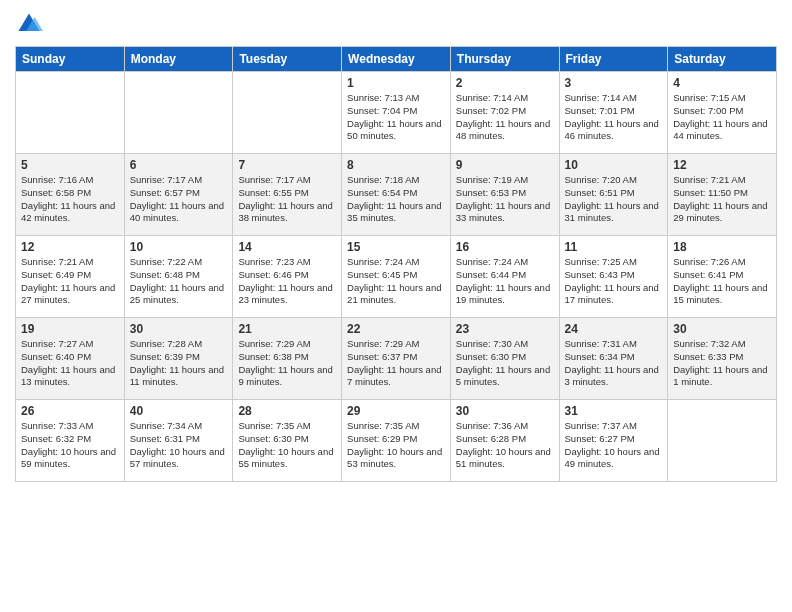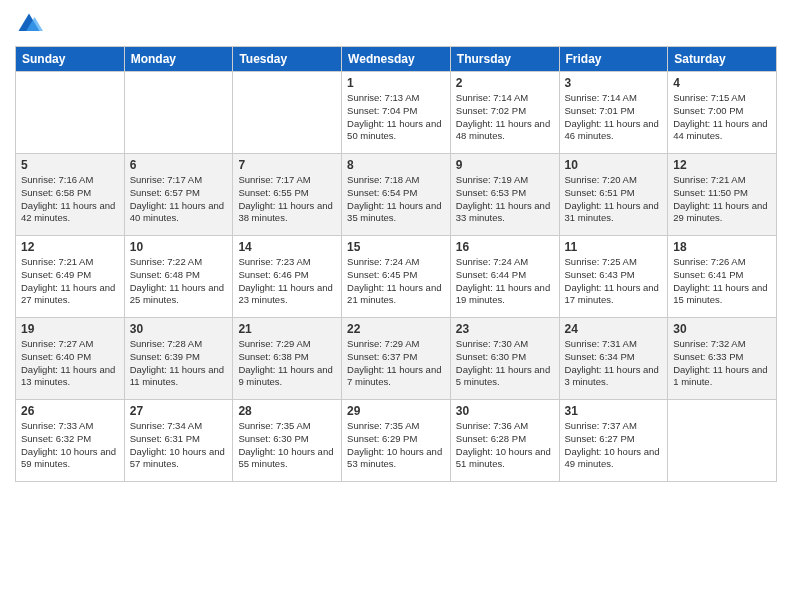--- a/index.html
+++ b/index.html
@@ -324,21 +324,21 @@
         </tr>
         <tr class="row-white">
           <td>
             <span class="day-num">26</span>
             <div class="day-info">Sunrise: 7:33 AM
 Sunset: 6:32 PM
 Daylight: 10 hours
 and 59 minutes.</div>
           </td>
           <td>
-            <span class="day-num">27</span>
+            <span class="day-num">40</span>
             <div class="day-info">Sunrise: 7:34 AM
 Sunset: 6:31 PM
 Daylight: 10 hours
 and 57 minutes.</div>
           </td>
           <td>
             <span class="day-num">28</span>
             <div class="day-info">Sunrise: 7:35 AM
 Sunset: 6:30 PM
 Daylight: 10 hours

